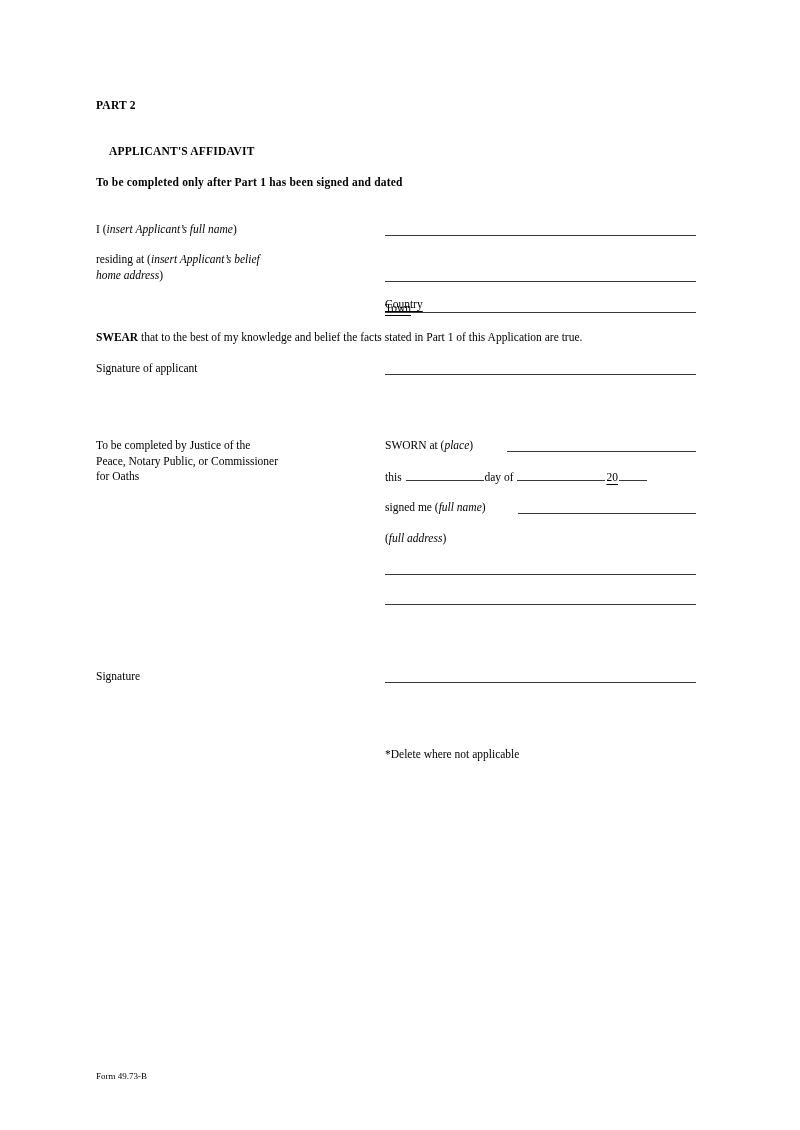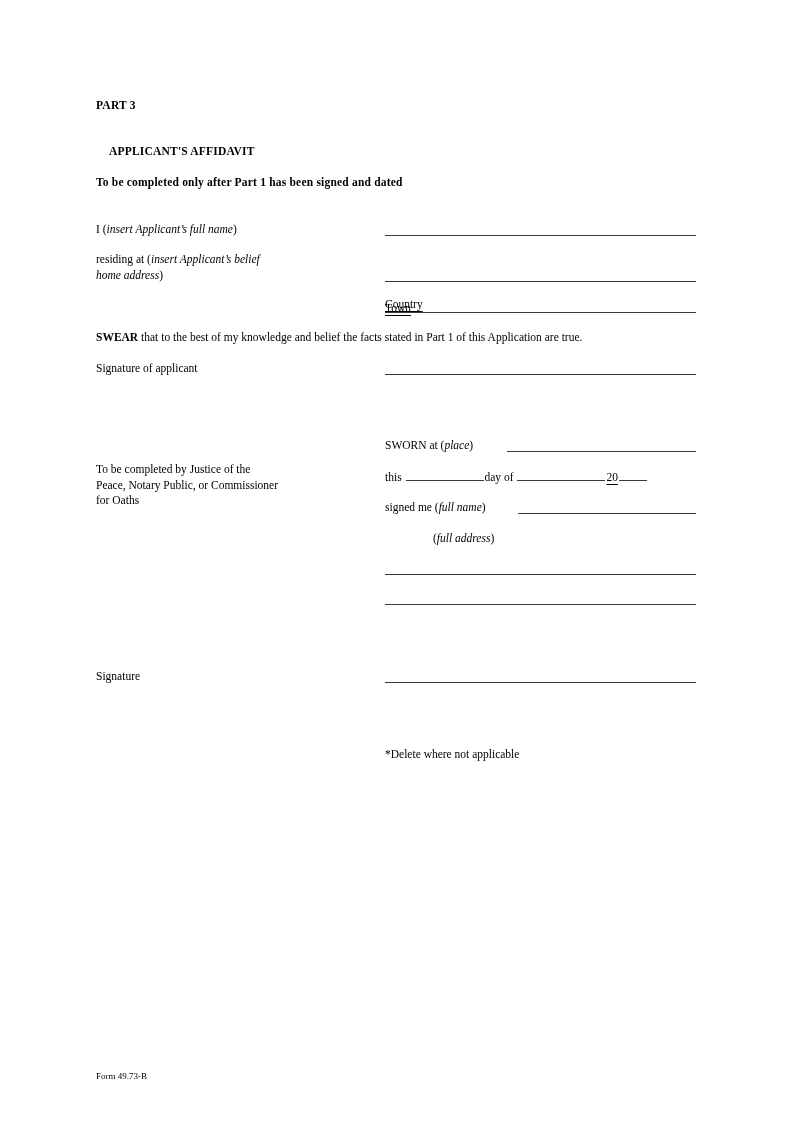--- a/index.html
+++ b/index.html
@@ -64,21 +64,21 @@
     text-decoration-thickness: 1px;
   }
 
   .row { position: absolute; white-space: nowrap; }
 </style>
 </head>
 <body>
 
 <div class="page">
 
-  <div class="abs hd" style="left:96px; top:99px;">PART 3</div>
+  <div class="abs hd" style="left:96px; top:99px;">PART 2</div>
 
   <div class="abs hd" style="left:109px; top:145px;">APPLICANT'S AFFIDAVIT</div>
 
   <div class="abs hd" style="left:96px; top:176px;">To be completed only after Part 1 has been signed and dated</div>
 
   <div class="abs body-t" style="left:96px; top:222px; white-space:nowrap;">
     <span>I (</span><span class="ital">insert Applicant’s full name</span><span>)</span>
   </div>
   <div class="rule" style="left:385px; top:235px; width:311px;"></div>
 
@@ -97,21 +97,21 @@
   </div>
   <div class="rule" style="left:385px; top:312px; width:311px;"></div>
 
   <div class="abs body-t" style="left:96px; top:330px; white-space:nowrap;">
     <span class="bold">SWEAR</span><span> that to the best of my knowledge and belief the facts stated in Part 1 of this Application are true.</span>
   </div>
 
   <div class="abs body-t" style="left:96px; top:361px;">Signature of applicant</div>
   <div class="rule" style="left:385px; top:374px; width:311px;"></div>
 
-  <div class="abs body-t" style="left:96px; top:438px; width:240px;margin-top:24px;">
+  <div class="abs body-t" style="left:96px; top:438px; width:240px;">
     <span>To be completed by Justice of the</span><br>
     <span>Peace, Notary Public, or Commissioner</span><br>
     <span>for Oaths</span>
   </div>
 
   <div class="row body-t" style="left:385px; top:438px;">
     <span>SWORN at (</span><span class="ital">place</span><span>)</span>
   </div>
   <div class="rule" style="left:507px; top:451px; width:189px;"></div>
 
@@ -119,21 +119,21 @@
     <span>this</span>
     <span class="blank" style="width:78px;"></span><span>day of</span>
     <span class="blank" style="width:88px;"></span><span class="cap-underline">20</span><span class="blank" style="width:28px;"></span>
   </div>
 
   <div class="row body-t" style="left:385px; top:500px;">
     <span>signed me (</span><span class="ital">full name</span><span>)</span>
   </div>
   <div class="rule" style="left:518px; top:513px; width:178px;"></div>
 
-  <div class="row body-t" style="left:385px; top:531px;margin-left:48px;">
+  <div class="row body-t" style="left:385px; top:531px;">
     <span>(</span><span class="ital">full address</span><span>)</span>
   </div>
 
   <div class="rule" style="left:385px; top:574px; width:311px;"></div>
   <div class="rule" style="left:385px; top:604px; width:311px;"></div>
 
   <div class="abs body-t" style="left:96px; top:669px;">Signature</div>
   <div class="rule" style="left:385px; top:682px; width:311px;"></div>
 
 

